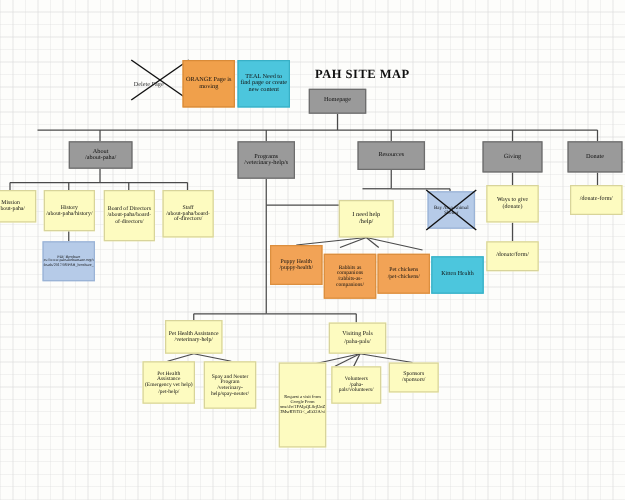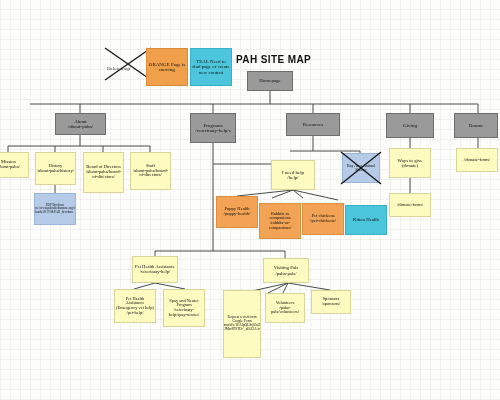--- a/index.html
+++ b/index.html
@@ -30,22 +30,22 @@
   }
   .gray{background:#9a9a9a;border:1px solid #6d6d6d;color:#111;}
   .yellow{background:#fdfbc0;border:1px solid #d8d49a;color:#111;}
   .orange{background:#f0a04b;border:1px solid #d98b38;color:#111;}
   .orange2{background:#f2a356;border:1px solid #dc8f3f;color:#111;}
   .teal{background:#4cc6dd;border:1px solid #38b0c6;color:#111;}
   .bluelt{background:#b6cbe8;border:1px solid #9ab3d6;color:#111;}
   .t{display:block;}
   .ttl{
     position:absolute;
-    font-family:Liberation Sans, sans-serif;
-    font-weight:bold;letter-spacing:.4px;color:#111;
+    font-family:Liberation Serif, serif;
+    font-weight:bold;letter-spacing:.4px;color:#111;margin-left:16px;
   }
   .legend-x{position:absolute;}
   .xlabel{
     position:absolute;font-family:"Liberation Serif",serif;color:#333;
   }
 </style>
 </head>
 <body>
 
 <div id="canvas">

